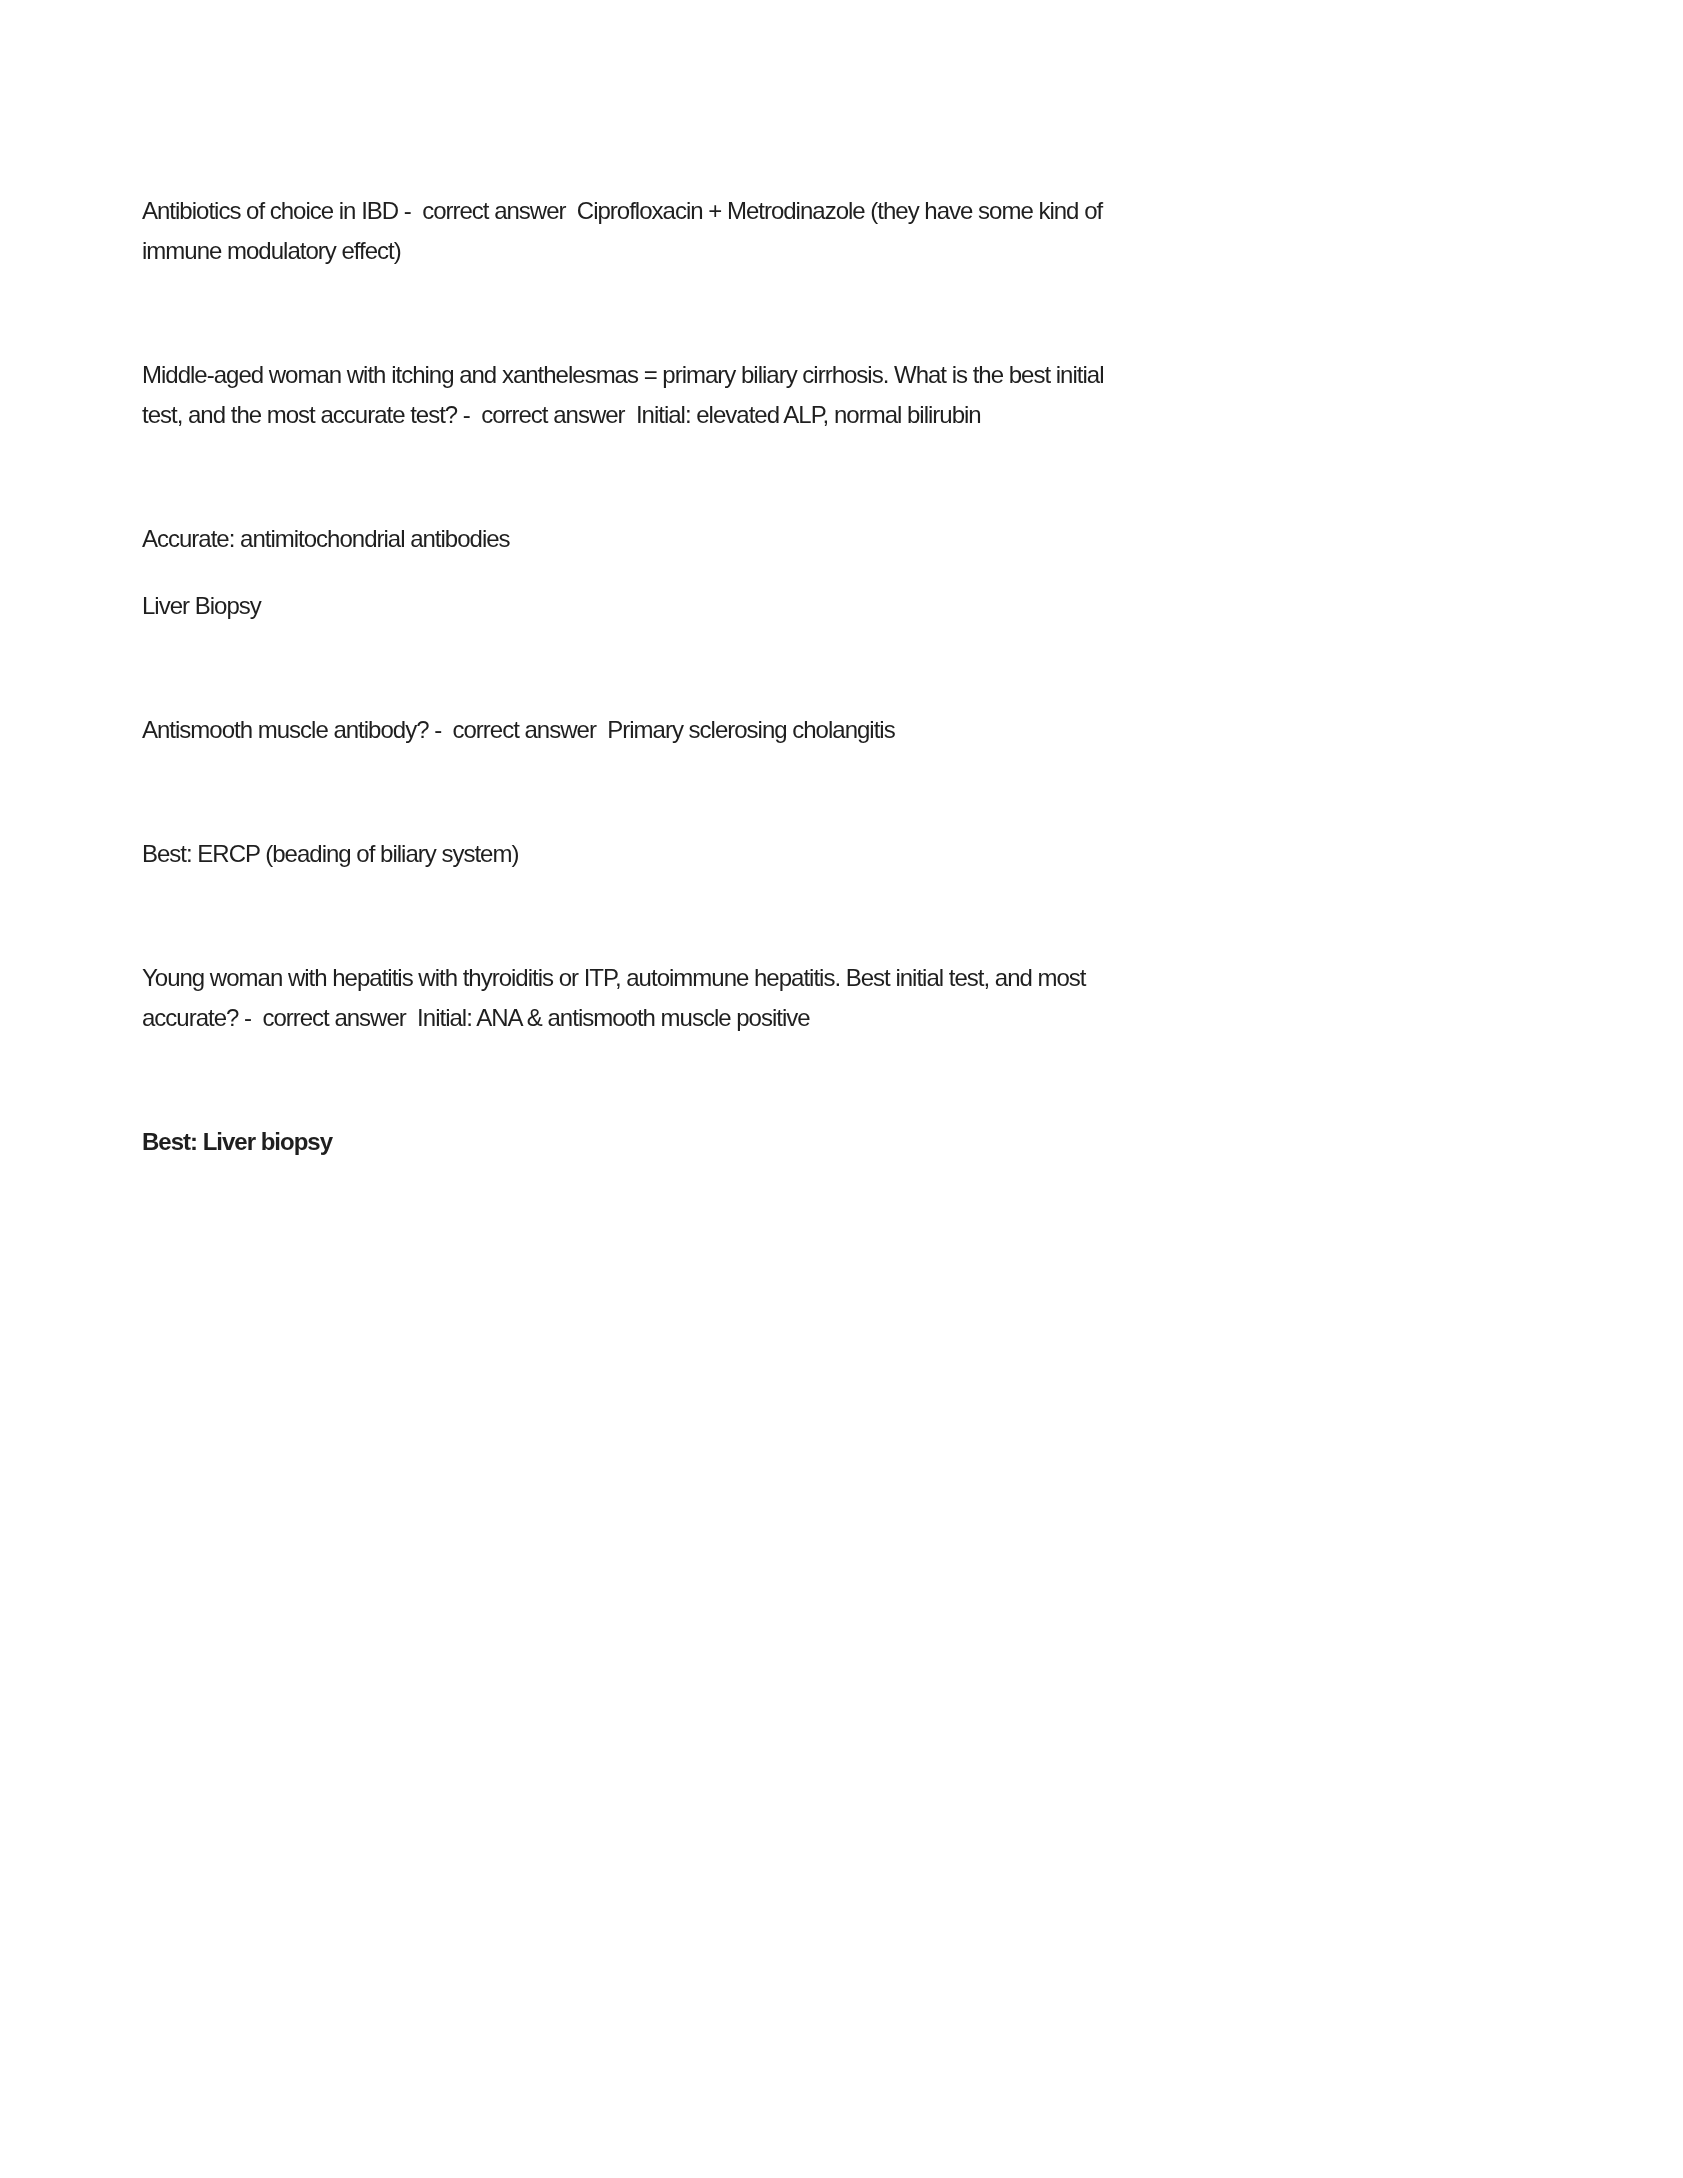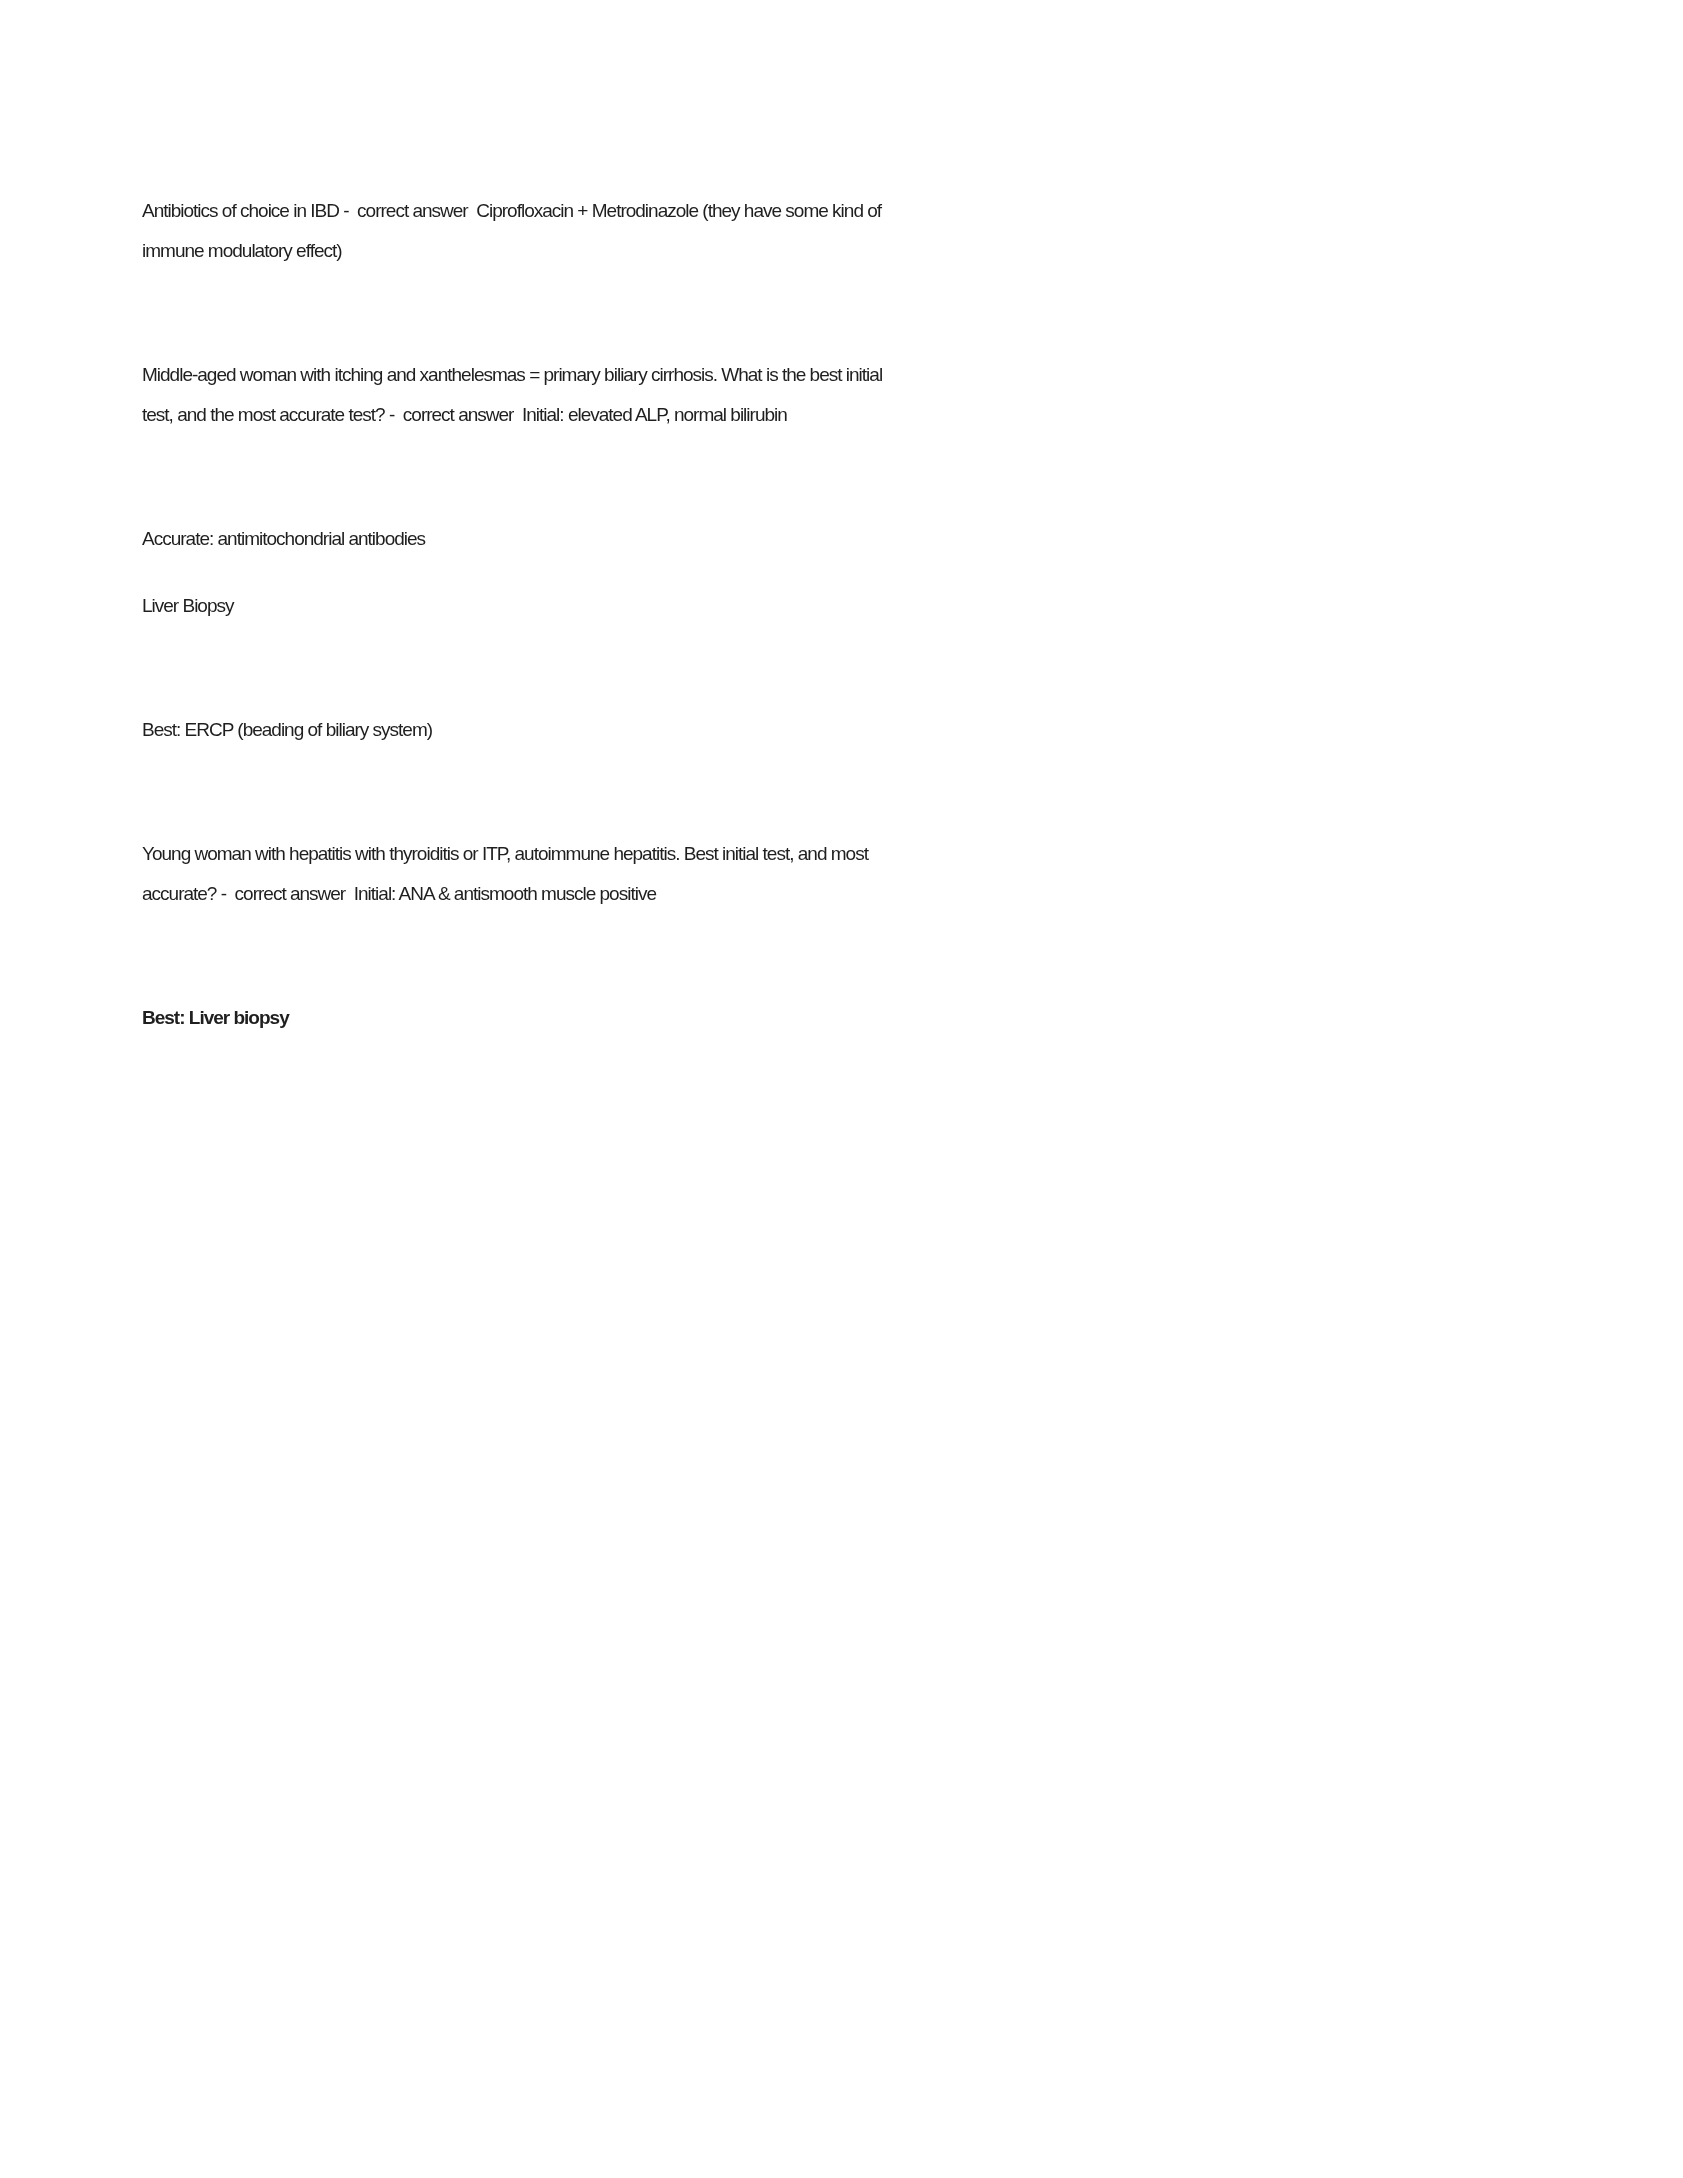--- a/index.html
+++ b/index.html
@@ -18,21 +18,21 @@
   }
   .content {
     position: absolute;
     top: 191px;
     left: 142px;
     right: 59px;
     color: #1f1f1f;
   }
   .para {
     margin: 0 0 84px 0;
-    font-size: 19px;
+    font-size: 24px;
     letter-spacing: -1px;
     line-height: 40px;
     white-space: pre-wrap;
     color: #1f1f1f;
   }
   .para.tight {
     margin-bottom: 27px;
   }
   .para.last {
     margin-bottom: 0;
@@ -43,19 +43,20 @@
 <body>
 
 <div class="page">
   <div class="content">
     <p class="para">Antibiotics of choice in IBD -  correct answer  Ciprofloxacin + Metrodinazole (they have some kind of
 immune modulatory effect)</p>
     <p class="para">Middle-aged woman with itching and xanthelesmas = primary biliary cirrhosis. What is the best initial
 test, and the most accurate test? -  correct answer  Initial: elevated ALP, normal bilirubin</p>
     <p class="para tight">Accurate: antimitochondrial antibodies</p>
     <p class="para">Liver Biopsy</p>
+    <p class="para">Antismooth muscle antibody? -  correct answer  Primary sclerosing cholangitis</p>
     <p class="para">Best: ERCP (beading of biliary system)</p>
     <p class="para">Young woman with hepatitis with thyroiditis or ITP, autoimmune hepatitis. Best initial test, and most
 accurate? -  correct answer  Initial: ANA &amp; antismooth muscle positive</p>
     <p class="para last">Best: Liver biopsy</p>
   </div>
 </div>
 
 
 </body></html>

